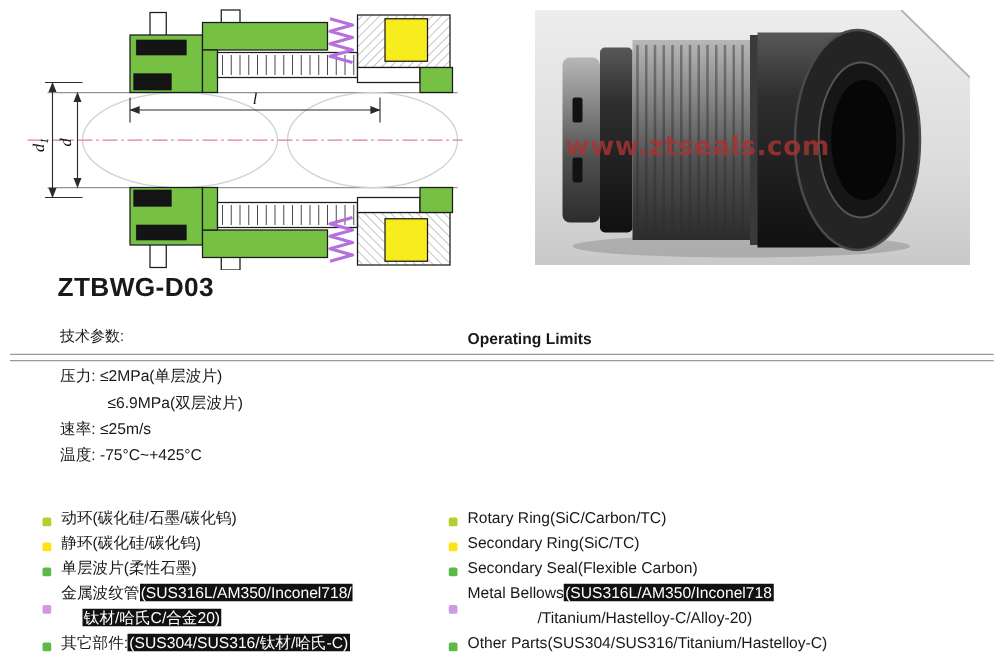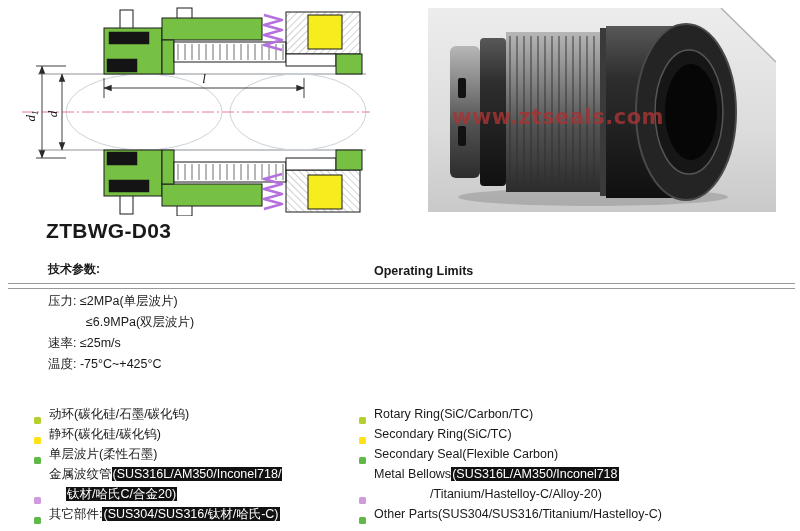--- a/index.html
+++ b/index.html
@@ -6,36 +6,36 @@
   html,body{background:#fff}
   body{width:800px;height:531px;font-family:"Liberation Sans","DejaVu Sans",sans-serif;color:#191919}
   .page{position:relative;width:800px;height:531px;background:#fff;overflow:hidden}
   .abs{position:absolute}
 
   .drawing{left:8px;top:4px;width:364px;height:212px}
   .photo{left:428px;top:8px;width:308px;height:204px}
 
   .title{left:46px;top:219px;font-size:21px;font-weight:bold;letter-spacing:.3px}
 
-  .spec-head-cn{left:48px;top:261px;font-size:12px;font-weight:bold}
+  .spec-head-cn{left:48px;top:261px;font-size:12px;font-weight:normal}
   .spec-head-en{left:374px;top:264px;font-size:12.5px;font-weight:bold}
   .rule{left:8px;width:787px;height:1px;background:#97999c}
   .rule1{top:283px}.rule2{top:288px}
 
   .spec-rows{font-size:12.5px}
   .spec-rows-cn{left:48px;top:291px;line-height:21px}
   .spec-rows-en{left:374px;top:291px;line-height:23px}
   .spec-rows-cn .indent{padding-left:38px}
   .spec-rows-en .indent{padding-left:57px}
   .spec-rows-en .gap-top{margin-top:5px}
 
   .mat-col{font-size:12.5px}
   .mat-cn{left:34px;top:404px;width:320px}
   .mat-en{left:359px;top:404px;width:430px}
-  .mat-item{display:flex;align-items:flex-end;line-height:20px}
+  .mat-item{display:flex;align-items:center;line-height:20px}
   .bullet{flex:0 0 auto;width:7px;height:7px;margin:7px 8px 0 0;border-radius:1.5px}
   .b-lime{background:var(--bullet-lime)}
   .b-yellow{background:var(--bullet-yellow)}
   .b-green{background:var(--bullet-green)}
   .b-purple{background:var(--bullet-purple)}
   .hl{background:var(--highlight-bg);color:var(--highlight-fg);padding:0 1px}
   .indent-cn{padding-left:17px}
   .indent-en{padding-left:56px}
 
   

